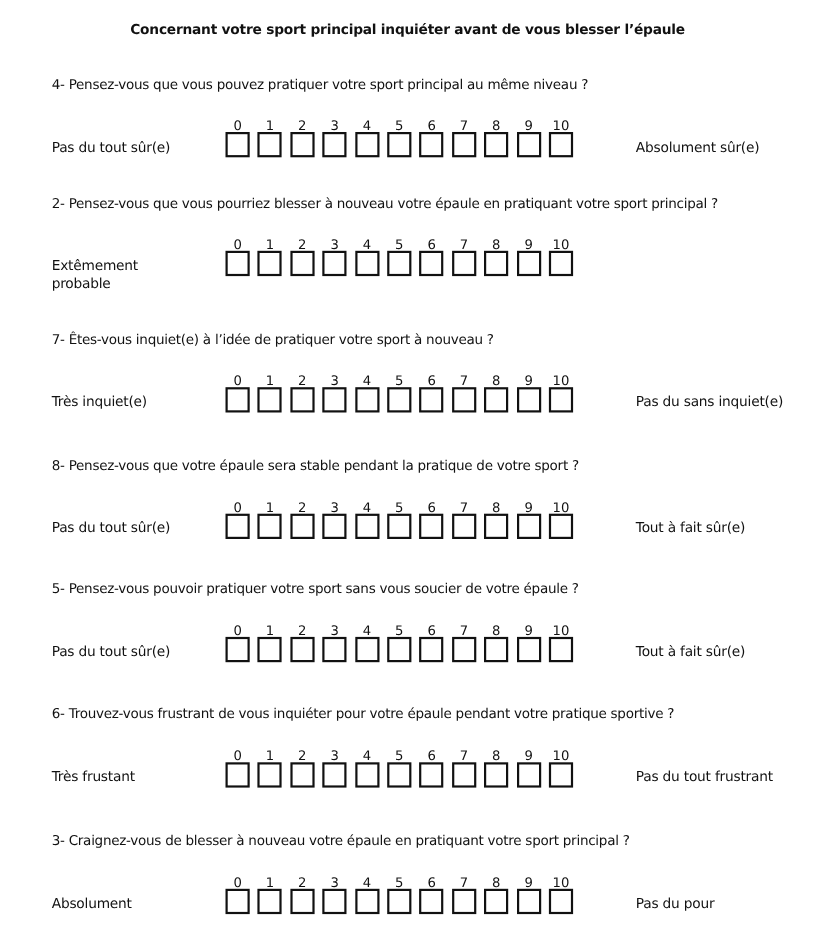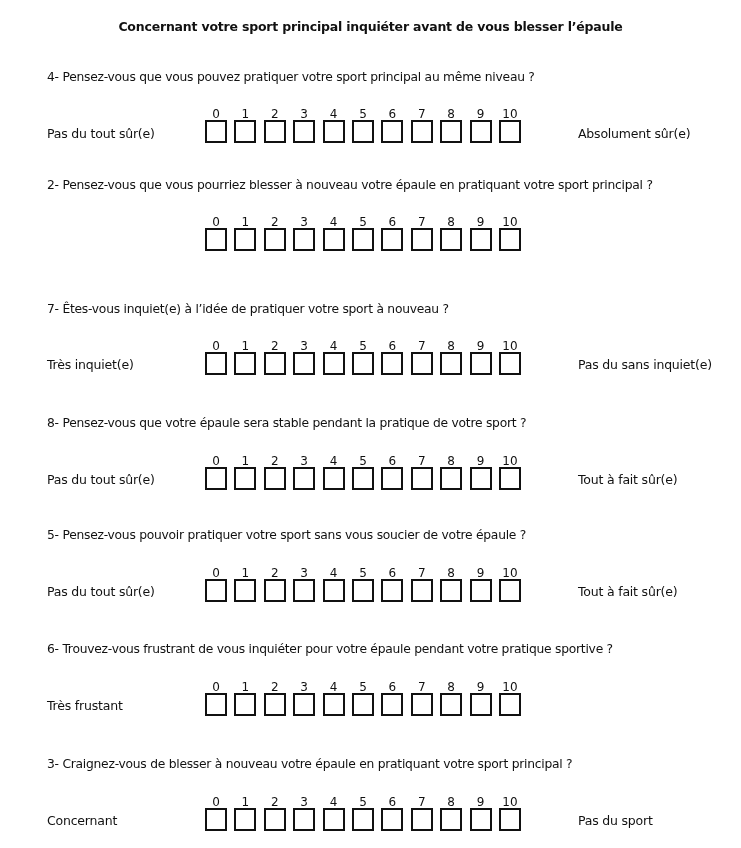--- a/index.html
+++ b/index.html
@@ -90,20 +90,21 @@
       <div class="opt" style="left: 294px;">
         <div class="num">10</div>
         <div class="box"></div>
       </div>
     </div>
   <div class="right-label" style="top:17px">Absolument sûr(e)</div>
 </div>
 
 <div class="question" style="top:177px">2- Pensez-vous que vous pourriez blesser à nouveau votre épaule en pratiquant votre sport principal ?</div>
 <div class="scale-block" style="top:216px">
+  <div class="left-label" style="top:16px; width:110px">Extêmement probable</div>
   <div class="scale">
       <div class="opt" style="left: 0px;">
         <div class="num">0</div>
         <div class="box"></div>
       </div>
       <div class="opt" style="left: 29.4px;">
         <div class="num">1</div>
         <div class="box"></div>
       </div>
       <div class="opt" style="left: 58.8px;">
@@ -343,65 +344,66 @@
       </div>
       <div class="opt" style="left: 264.6px;">
         <div class="num">9</div>
         <div class="box"></div>
       </div>
       <div class="opt" style="left: 294px;">
         <div class="num">10</div>
         <div class="box"></div>
       </div>
     </div>
+  <div class="right-label" style="top:16px; width:160px">Pas du tout frustrant</div>
 </div>
 
 <div class="question" style="top:756px">3- Craignez-vous de blesser à nouveau votre épaule en pratiquant votre sport principal ?</div>
 <div class="scale-block" style="top:796px">
-  <div class="left-label" style="top:16px">Concernant</div>
-  <div class="scale">
-      <div class="opt" style="left: 0px;">
-        <div class="num">0</div>
-        <div class="box"></div>
-      </div>
-      <div class="opt" style="left: 29.4px;">
-        <div class="num">1</div>
-        <div class="box"></div>
-      </div>
-      <div class="opt" style="left: 58.8px;">
-        <div class="num">2</div>
-        <div class="box"></div>
-      </div>
-      <div class="opt" style="left: 88.2px;">
-        <div class="num">3</div>
-        <div class="box"></div>
-      </div>
-      <div class="opt" style="left: 117.6px;">
-        <div class="num">4</div>
-        <div class="box"></div>
-      </div>
-      <div class="opt" style="left: 147px;">
-        <div class="num">5</div>
-        <div class="box"></div>
-      </div>
-      <div class="opt" style="left: 176.4px;">
-        <div class="num">6</div>
-        <div class="box"></div>
-      </div>
-      <div class="opt" style="left: 205.8px;">
-        <div class="num">7</div>
-        <div class="box"></div>
-      </div>
-      <div class="opt" style="left: 235.2px;">
-        <div class="num">8</div>
-        <div class="box"></div>
-      </div>
-      <div class="opt" style="left: 264.6px;">
-        <div class="num">9</div>
-        <div class="box"></div>
-      </div>
-      <div class="opt" style="left: 294px;">
-        <div class="num">10</div>
-        <div class="box"></div>
-      </div>
-    </div>
-  <div class="right-label" style="top:16px">Pas du sport</div>
+  <div class="left-label" style="top:16px">Absolument</div>
+  <div class="scale">
+      <div class="opt" style="left: 0px;">
+        <div class="num">0</div>
+        <div class="box"></div>
+      </div>
+      <div class="opt" style="left: 29.4px;">
+        <div class="num">1</div>
+        <div class="box"></div>
+      </div>
+      <div class="opt" style="left: 58.8px;">
+        <div class="num">2</div>
+        <div class="box"></div>
+      </div>
+      <div class="opt" style="left: 88.2px;">
+        <div class="num">3</div>
+        <div class="box"></div>
+      </div>
+      <div class="opt" style="left: 117.6px;">
+        <div class="num">4</div>
+        <div class="box"></div>
+      </div>
+      <div class="opt" style="left: 147px;">
+        <div class="num">5</div>
+        <div class="box"></div>
+      </div>
+      <div class="opt" style="left: 176.4px;">
+        <div class="num">6</div>
+        <div class="box"></div>
+      </div>
+      <div class="opt" style="left: 205.8px;">
+        <div class="num">7</div>
+        <div class="box"></div>
+      </div>
+      <div class="opt" style="left: 235.2px;">
+        <div class="num">8</div>
+        <div class="box"></div>
+      </div>
+      <div class="opt" style="left: 264.6px;">
+        <div class="num">9</div>
+        <div class="box"></div>
+      </div>
+      <div class="opt" style="left: 294px;">
+        <div class="num">10</div>
+        <div class="box"></div>
+      </div>
+    </div>
+  <div class="right-label" style="top:16px">Pas du pour</div>
 </div>
 
 </body></html>

